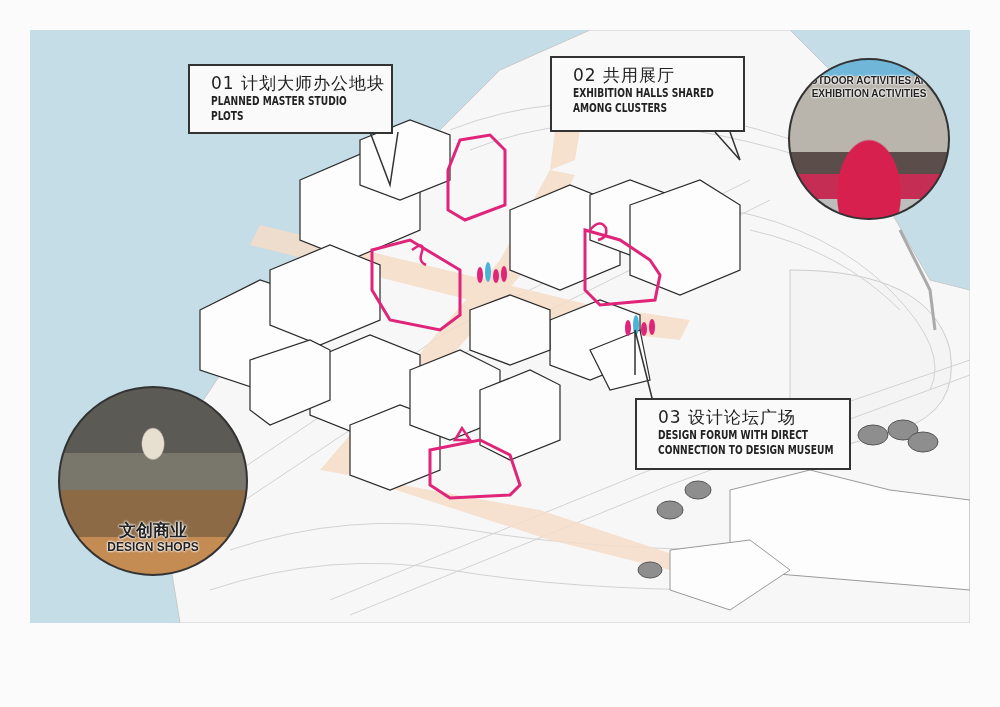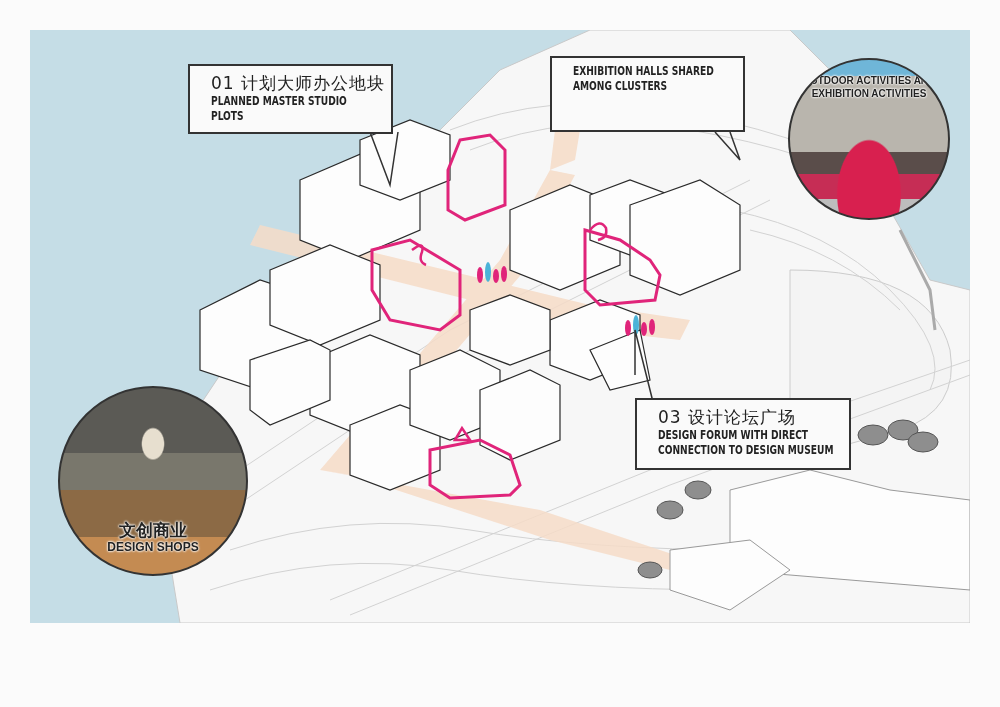--- a/index.html
+++ b/index.html
@@ -111,20 +111,21 @@
     </g>
   </svg>
 
   <div class="callout" style="left:158px; top:34px; width:205px; height:70px;">
     <div class="zh">01 计划大师办公地块</div>
     <div class="en">PLANNED MASTER STUDIO</div>
     <div class="en">PLOTS</div>
   </div>
 
   <div class="callout" style="left:520px; top:26px; width:195px; height:76px;">
+    <div class="zh">02 共用展厅</div>
     <div class="en">EXHIBITION HALLS SHARED</div>
     <div class="en">AMONG CLUSTERS</div>
   </div>
 
   <div class="callout" style="left:605px; top:368px; width:216px; height:72px;">
     <div class="zh">03 设计论坛广场</div>
     <div class="en">DESIGN FORUM WITH DIRECT</div>
     <div class="en">CONNECTION TO DESIGN MUSEUM</div>
   </div>
 

